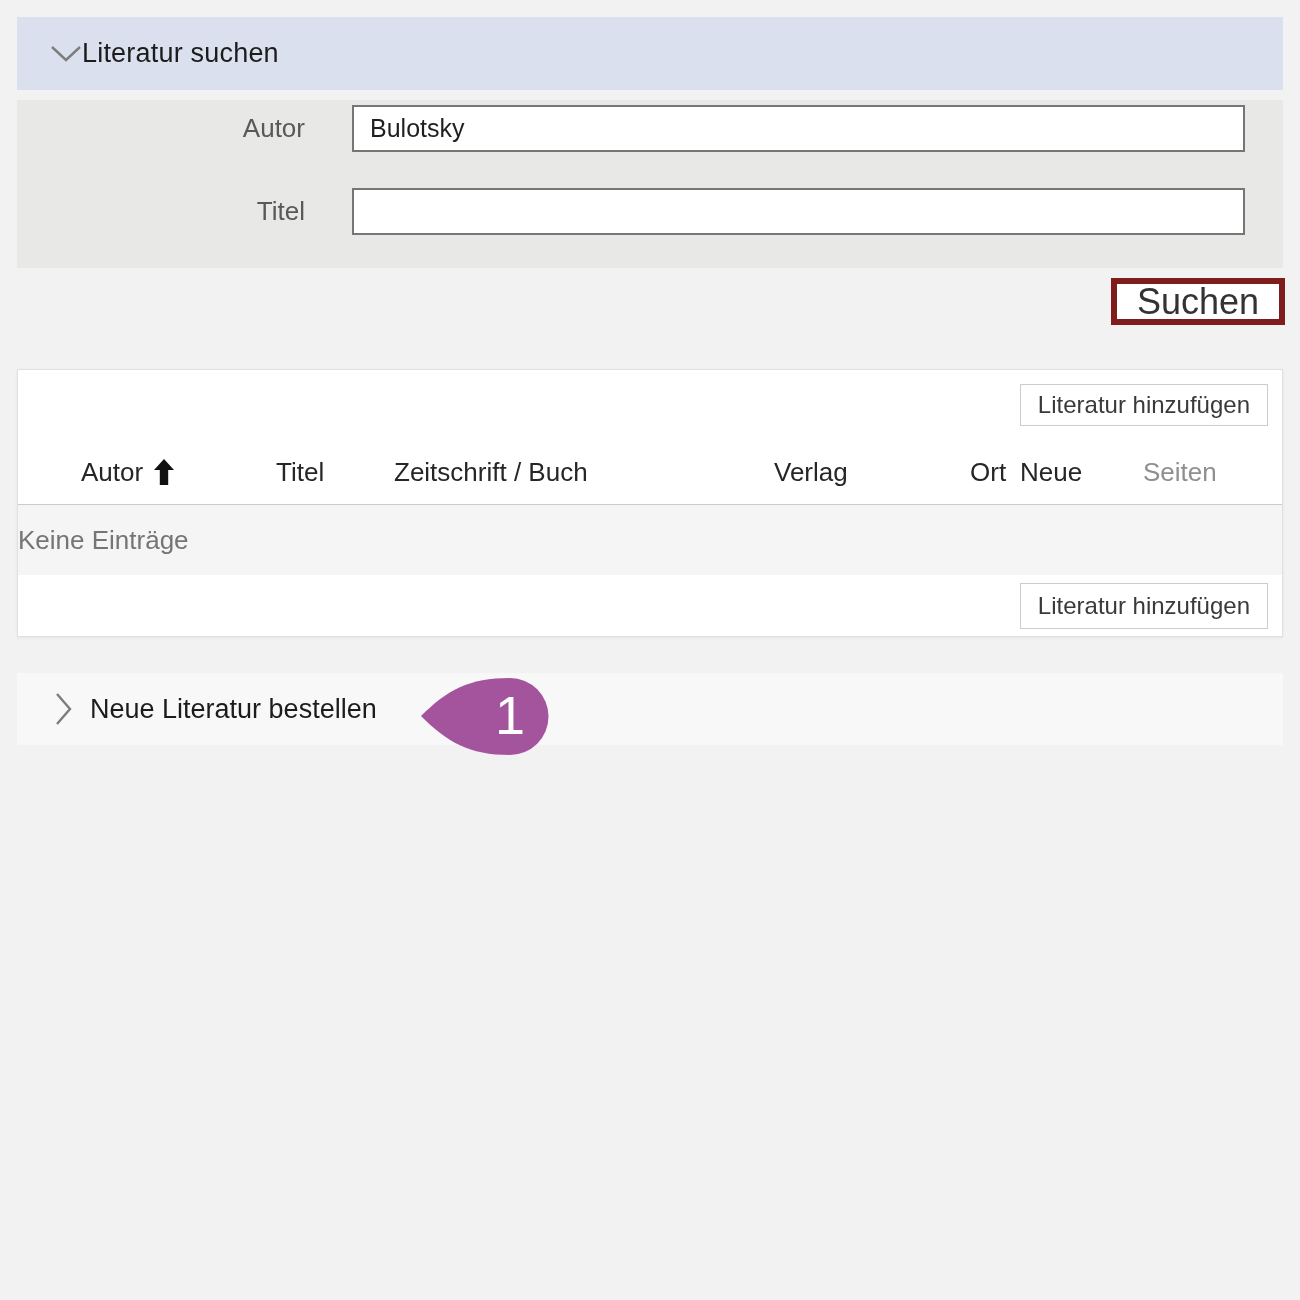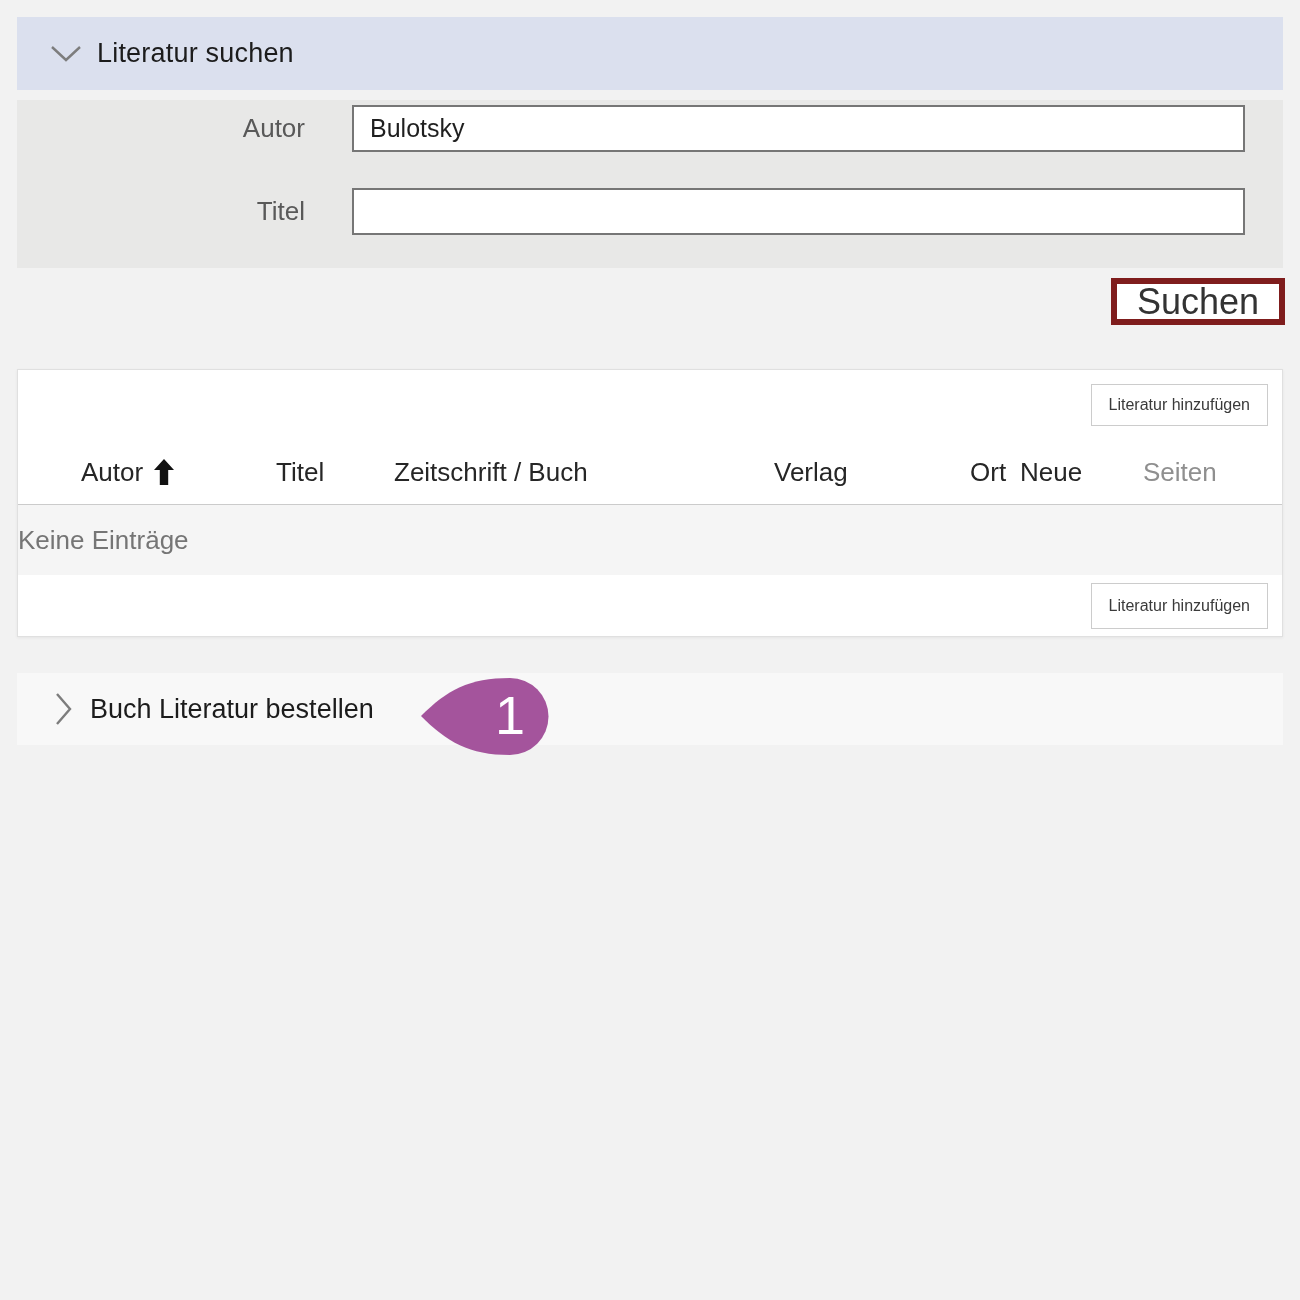--- a/index.html
+++ b/index.html
@@ -14,21 +14,21 @@
   
   .section-header{
     position:absolute;left:17px;top:17px;width:1266px;height:73px;
     background:#dbe0ee;
     display:flex;align-items:center;
     padding-left:33px;box-sizing:border-box;
     cursor:pointer;
   }
   .section-header .chev{flex:0 0 auto;display:block;}
   .section-header .sec-title{
-    margin-left:15px;font-size:27px;color:#1c1c1c;letter-spacing:.2px;
+    font-size:27px;color:#1c1c1c;letter-spacing:.2px;
   }
   
   .form-area{
     position:absolute;left:17px;top:100px;width:1266px;height:168px;
     background:#e8e8e7;box-sizing:border-box;padding-top:5px;
   }
   .form-row{display:flex;align-items:center;height:47px;}
   .form-row + .form-row{margin-top:36px;}
   .form-label{
     width:288px;text-align:right;font-size:26px;color:#595959;
@@ -44,21 +44,21 @@
   .btn{
     background:#ffffff;font-family:inherit;cursor:pointer;box-sizing:border-box;
     display:inline-flex;align-items:center;justify-content:center;
   }
   .search-btn{
     position:absolute;right:15px;top:278px;height:47px;
     border:6px solid #7f1d1d;font-size:36px;color:#333333;padding:0 20px;
   }
   .add-btn{
     position:absolute;right:14px;height:42px;
-    border:1px solid #cccccc;font-size:16px;color:#3a3a3a;padding:0 17px;
+    border:1px solid #cccccc;font-size:24px;color:#3a3a3a;padding:0 17px;
   }
   .add-btn.top{top:14px;}
   .add-btn.bottom{top:213px;height:46px;}
   
   .panel{
     position:absolute;left:17px;top:369px;width:1266px;height:268px;
     background:#ffffff;border:1px solid #e0e0e0;box-sizing:border-box;
     box-shadow:0 1px 3px rgba(0,0,0,.06);
   }
   .col-head{
@@ -126,19 +126,19 @@
     <span>Keine Einträge</span>
   </div>
 
   <button class="btn add-btn bottom">Literatur hinzufügen</button>
 </div>
 
 <div class="order-bar">
   <svg width="18" height="34" viewBox="0 0 18 34">
     <polyline points="2,2 15,17 2,32" fill="none" stroke="#7d7d7d" stroke-width="2.4"></polyline>
   </svg>
-  <span class="order-title">Buch Literatur bestellen</span>
+  <span class="order-title">Neue Literatur bestellen</span>
 </div>
 
 <svg class="balloon" width="132" height="84" viewBox="0 0 132 84">
   <path d="M2,42 C28,16 50,4 91,4 A38.5,38.5 0 1 1 91,81 C50,81 28,68 2,42 Z" fill="#a4549c"></path>
   <text x="91" y="60" text-anchor="middle" font-size="54" fill="#ffffff" font-family="Liberation Sans, DejaVu Sans, sans-serif">1</text>
 </svg>
 
 </body></html>

